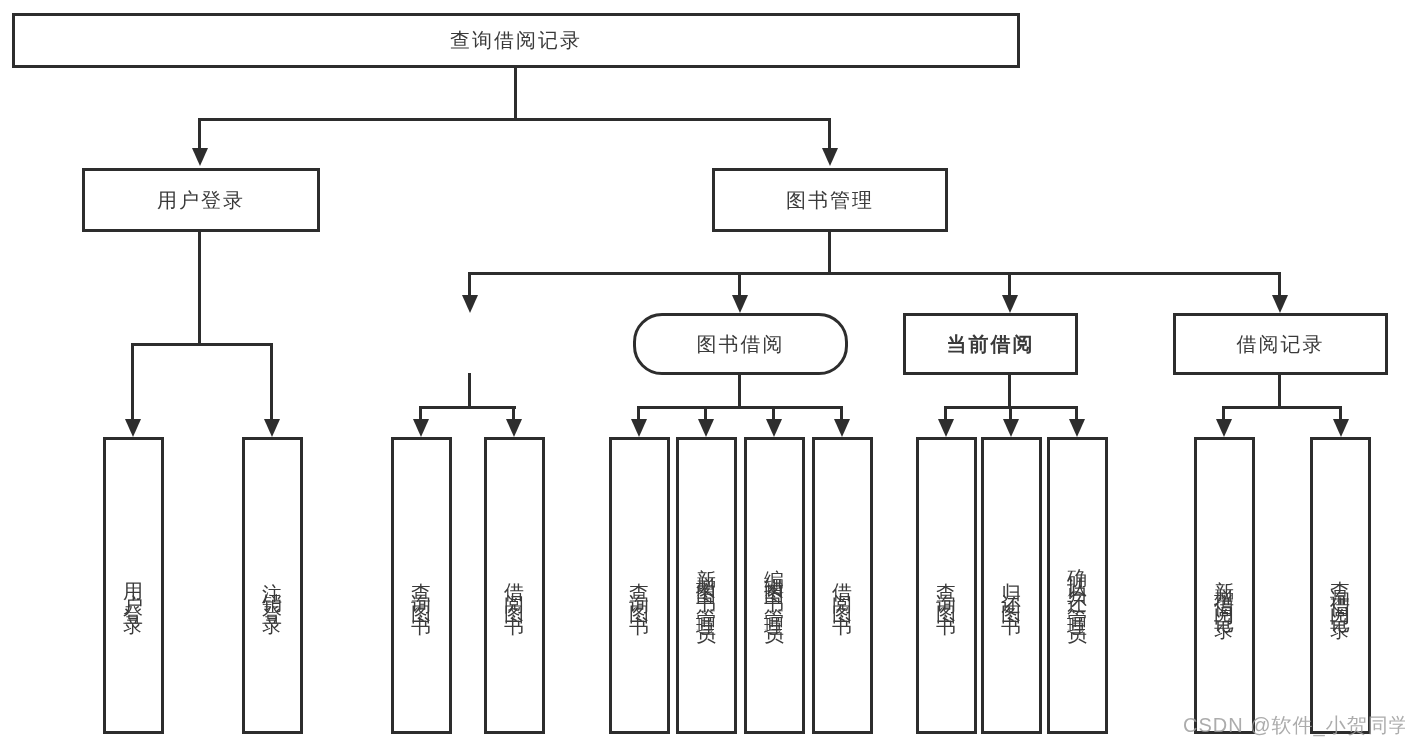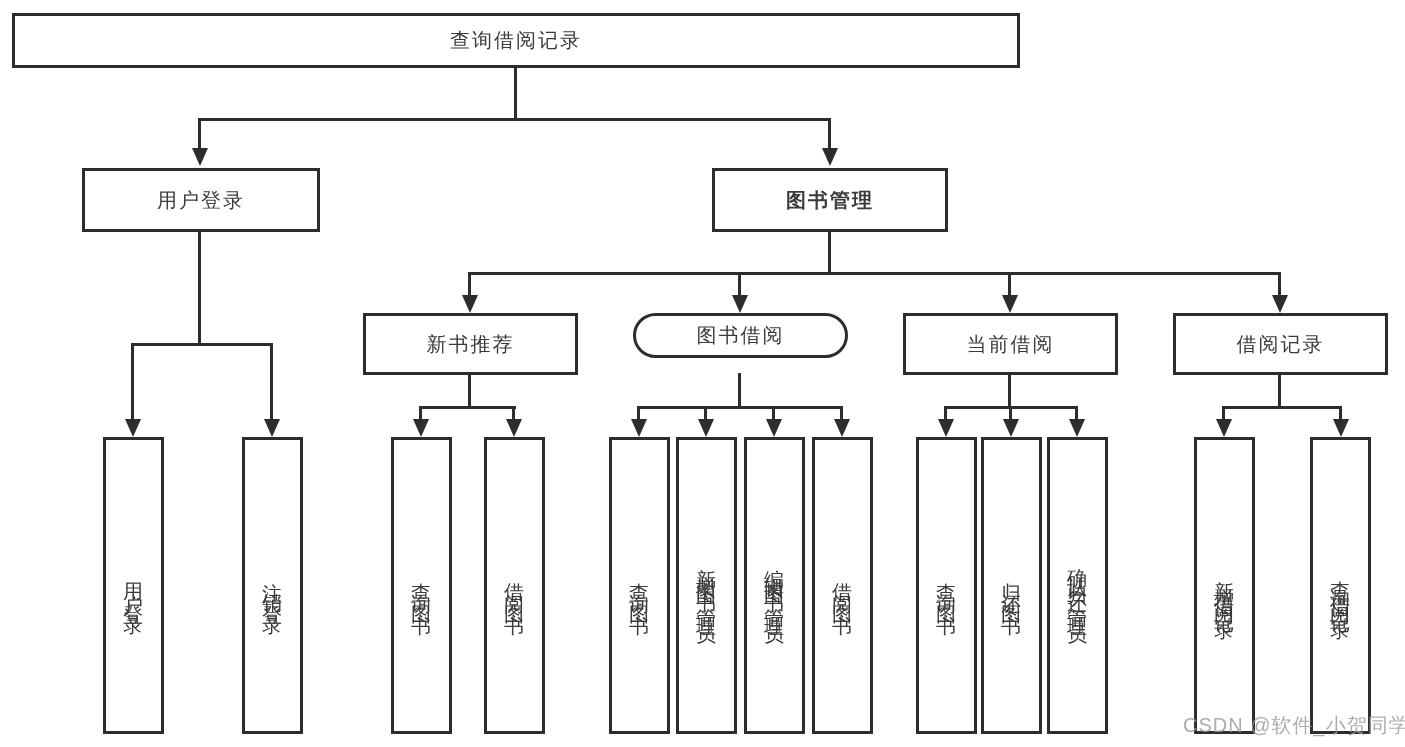--- a/index.html
+++ b/index.html
@@ -37,27 +37,26 @@
 </style>
 </head>
 <body>
 
 <div class="canvas">
 
   <div class="box" style="left:12px;top:13px;width:1008px;height:55px;">查询借阅记录</div>
 
   <div class="box" style="left:82px;top:168px;width:238px;height:64px;">用户登录</div>
 
-  <div class="box" style="left:712px;top:168px;width:236px;height:64px;font-weight:bold;">图书管理</div>
+  <div class="box" style="left:712px;top:168px;width:236px;height:64px;">图书管理</div>
 
-  <div class="box" style="left:363px;top:313px;width:215px;height:62px;">新书推荐</div>
 
-  <div class="box" style="left:633px;top:313px;width:215px;height:45px;border-radius:29px;">图书借阅</div>
+  <div class="box" style="left:633px;top:313px;width:215px;height:62px;border-radius:29px;">图书借阅</div>
 
-  <div class="box" style="left:903px;top:313px;width:215px;height:62px;">当前借阅</div>
+  <div class="box" style="left:903px;top:313px;width:175px;height:62px;font-weight:bold;">当前借阅</div>
 
   <div class="box" style="left:1173px;top:313px;width:215px;height:62px;">借阅记录</div>
 
   <div class="box vbox" style="left:103px;top:437px;width:61px;height:297px;">用户登录</div>
   <div class="box vbox" style="left:242px;top:437px;width:61px;height:297px;">注销登录</div>
 
   <div class="box vbox" style="left:391px;top:437px;width:61px;height:297px;">查询图书</div>
   <div class="box vbox" style="left:484px;top:437px;width:61px;height:297px;">借阅图书</div>
 
   <div class="box vbox" style="left:609px;top:437px;width:61px;height:297px;">查询图书</div>

